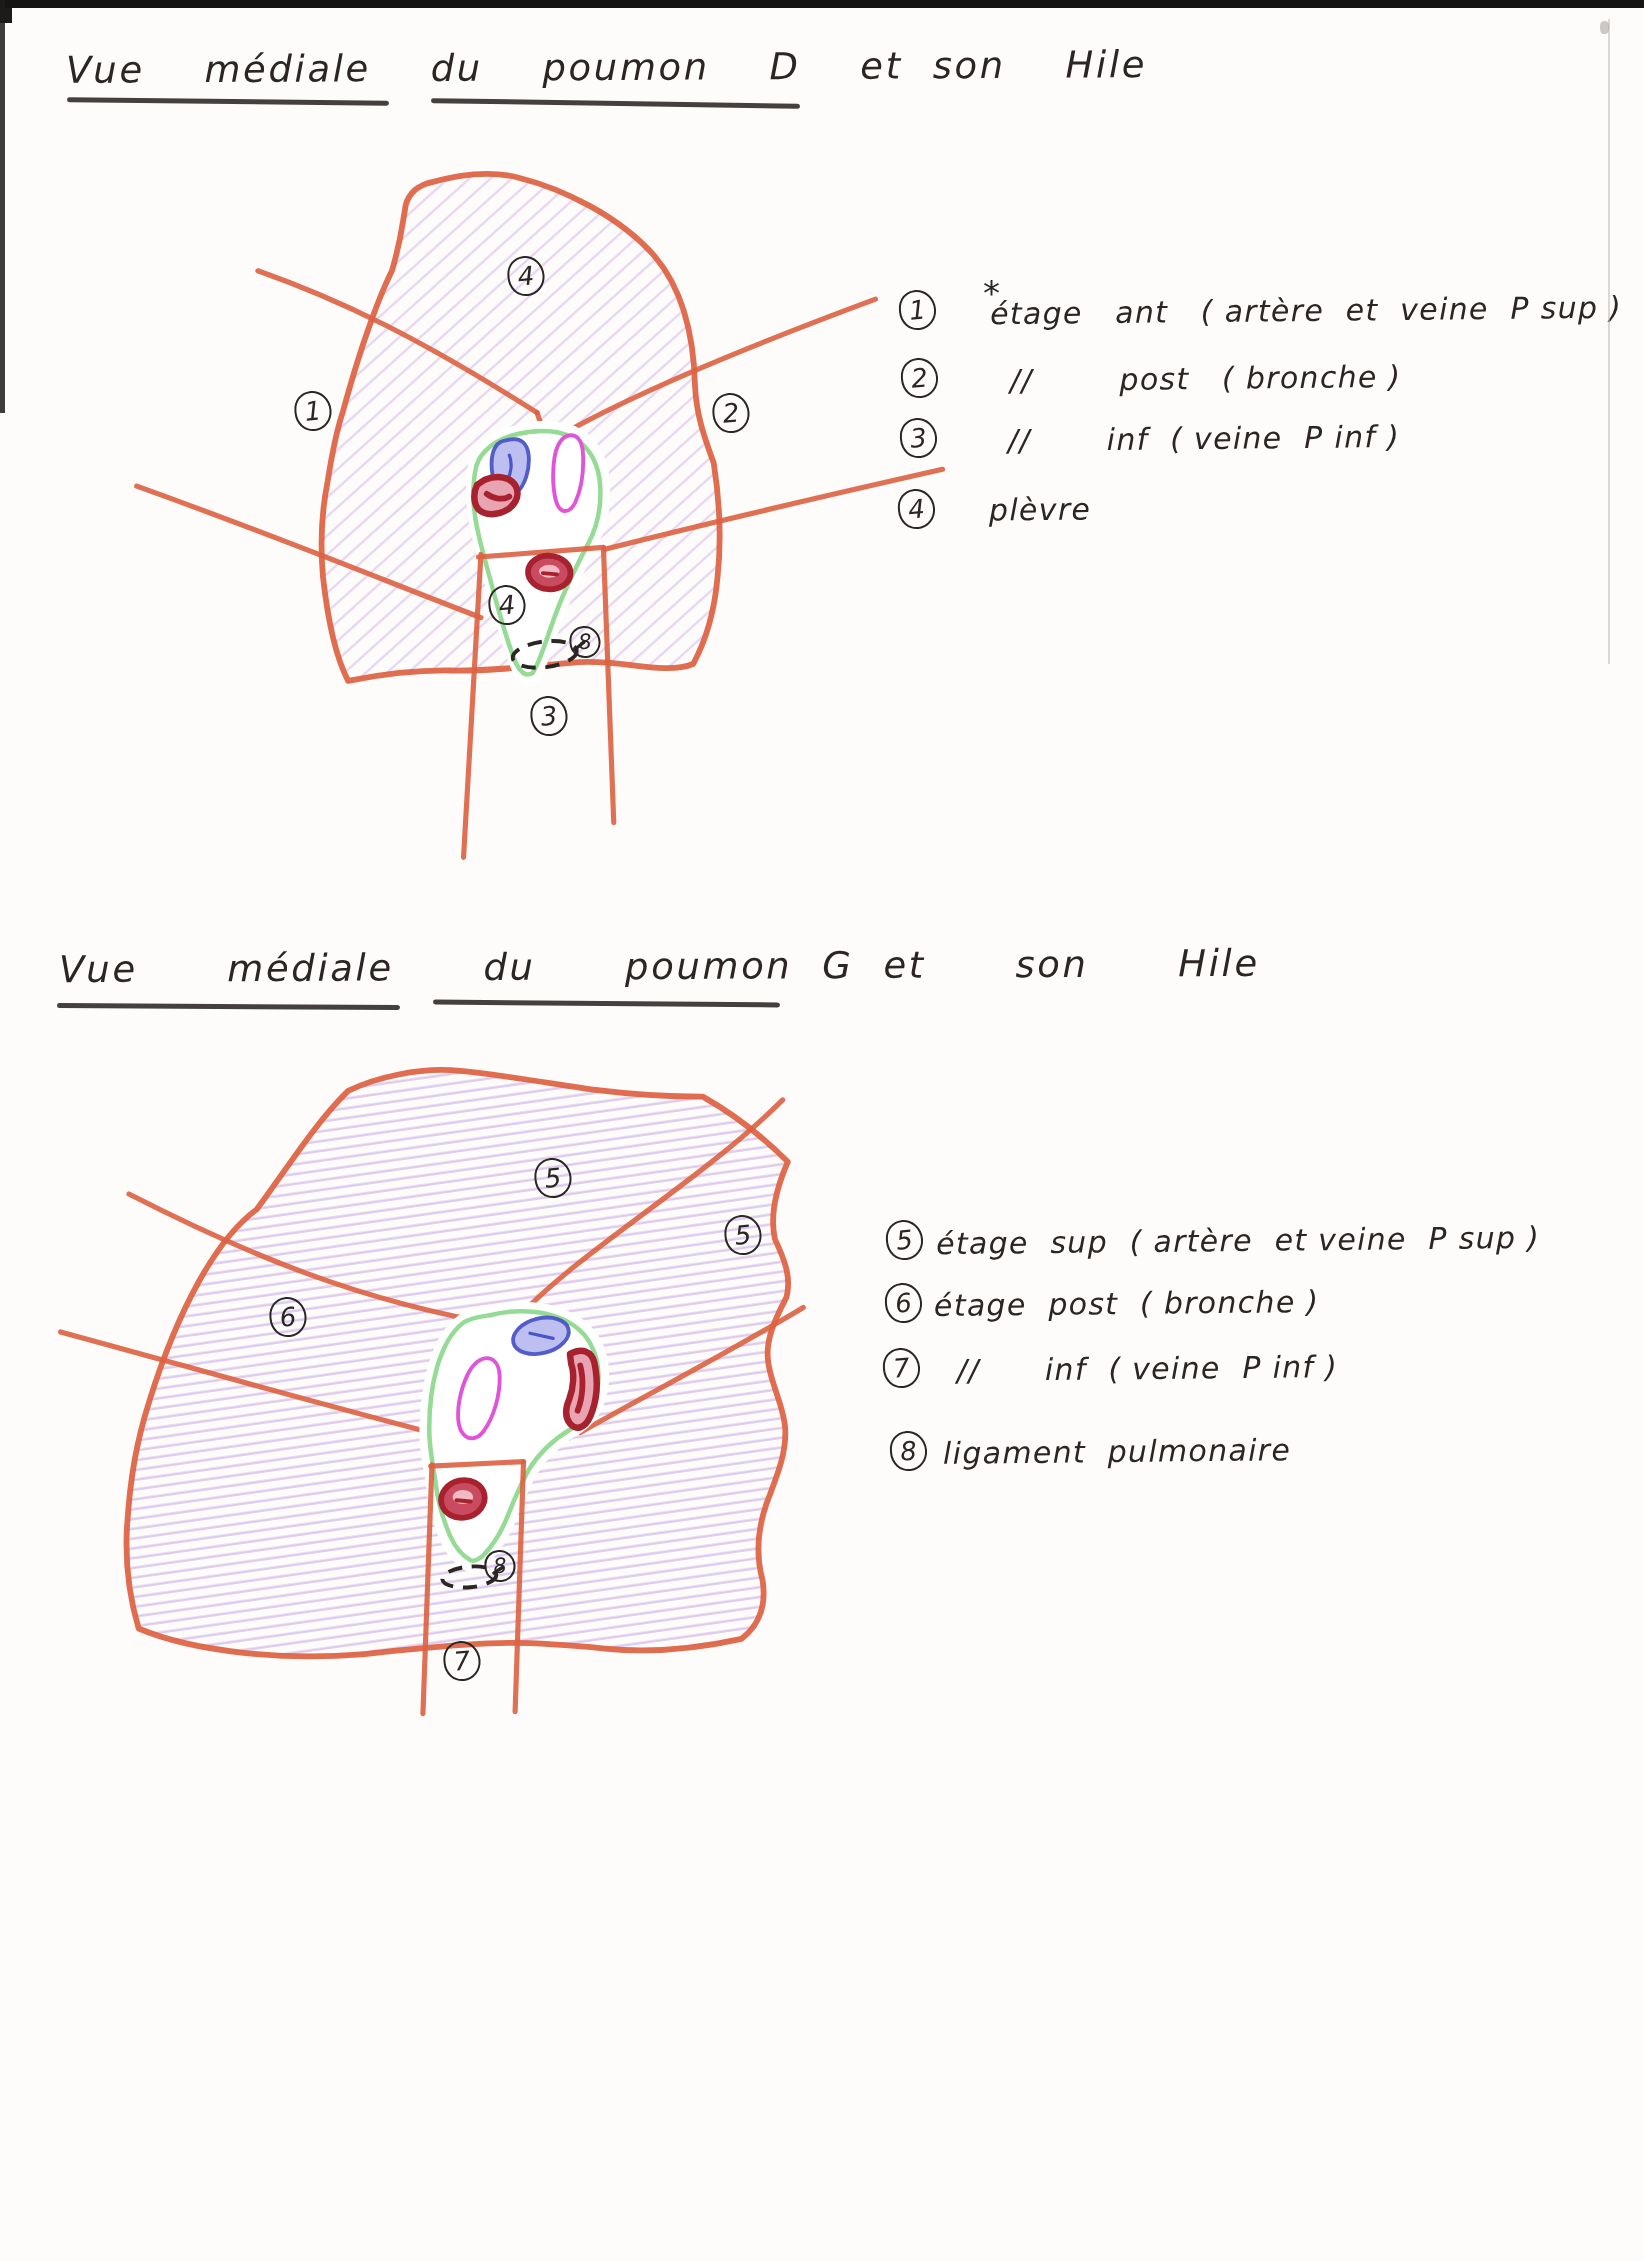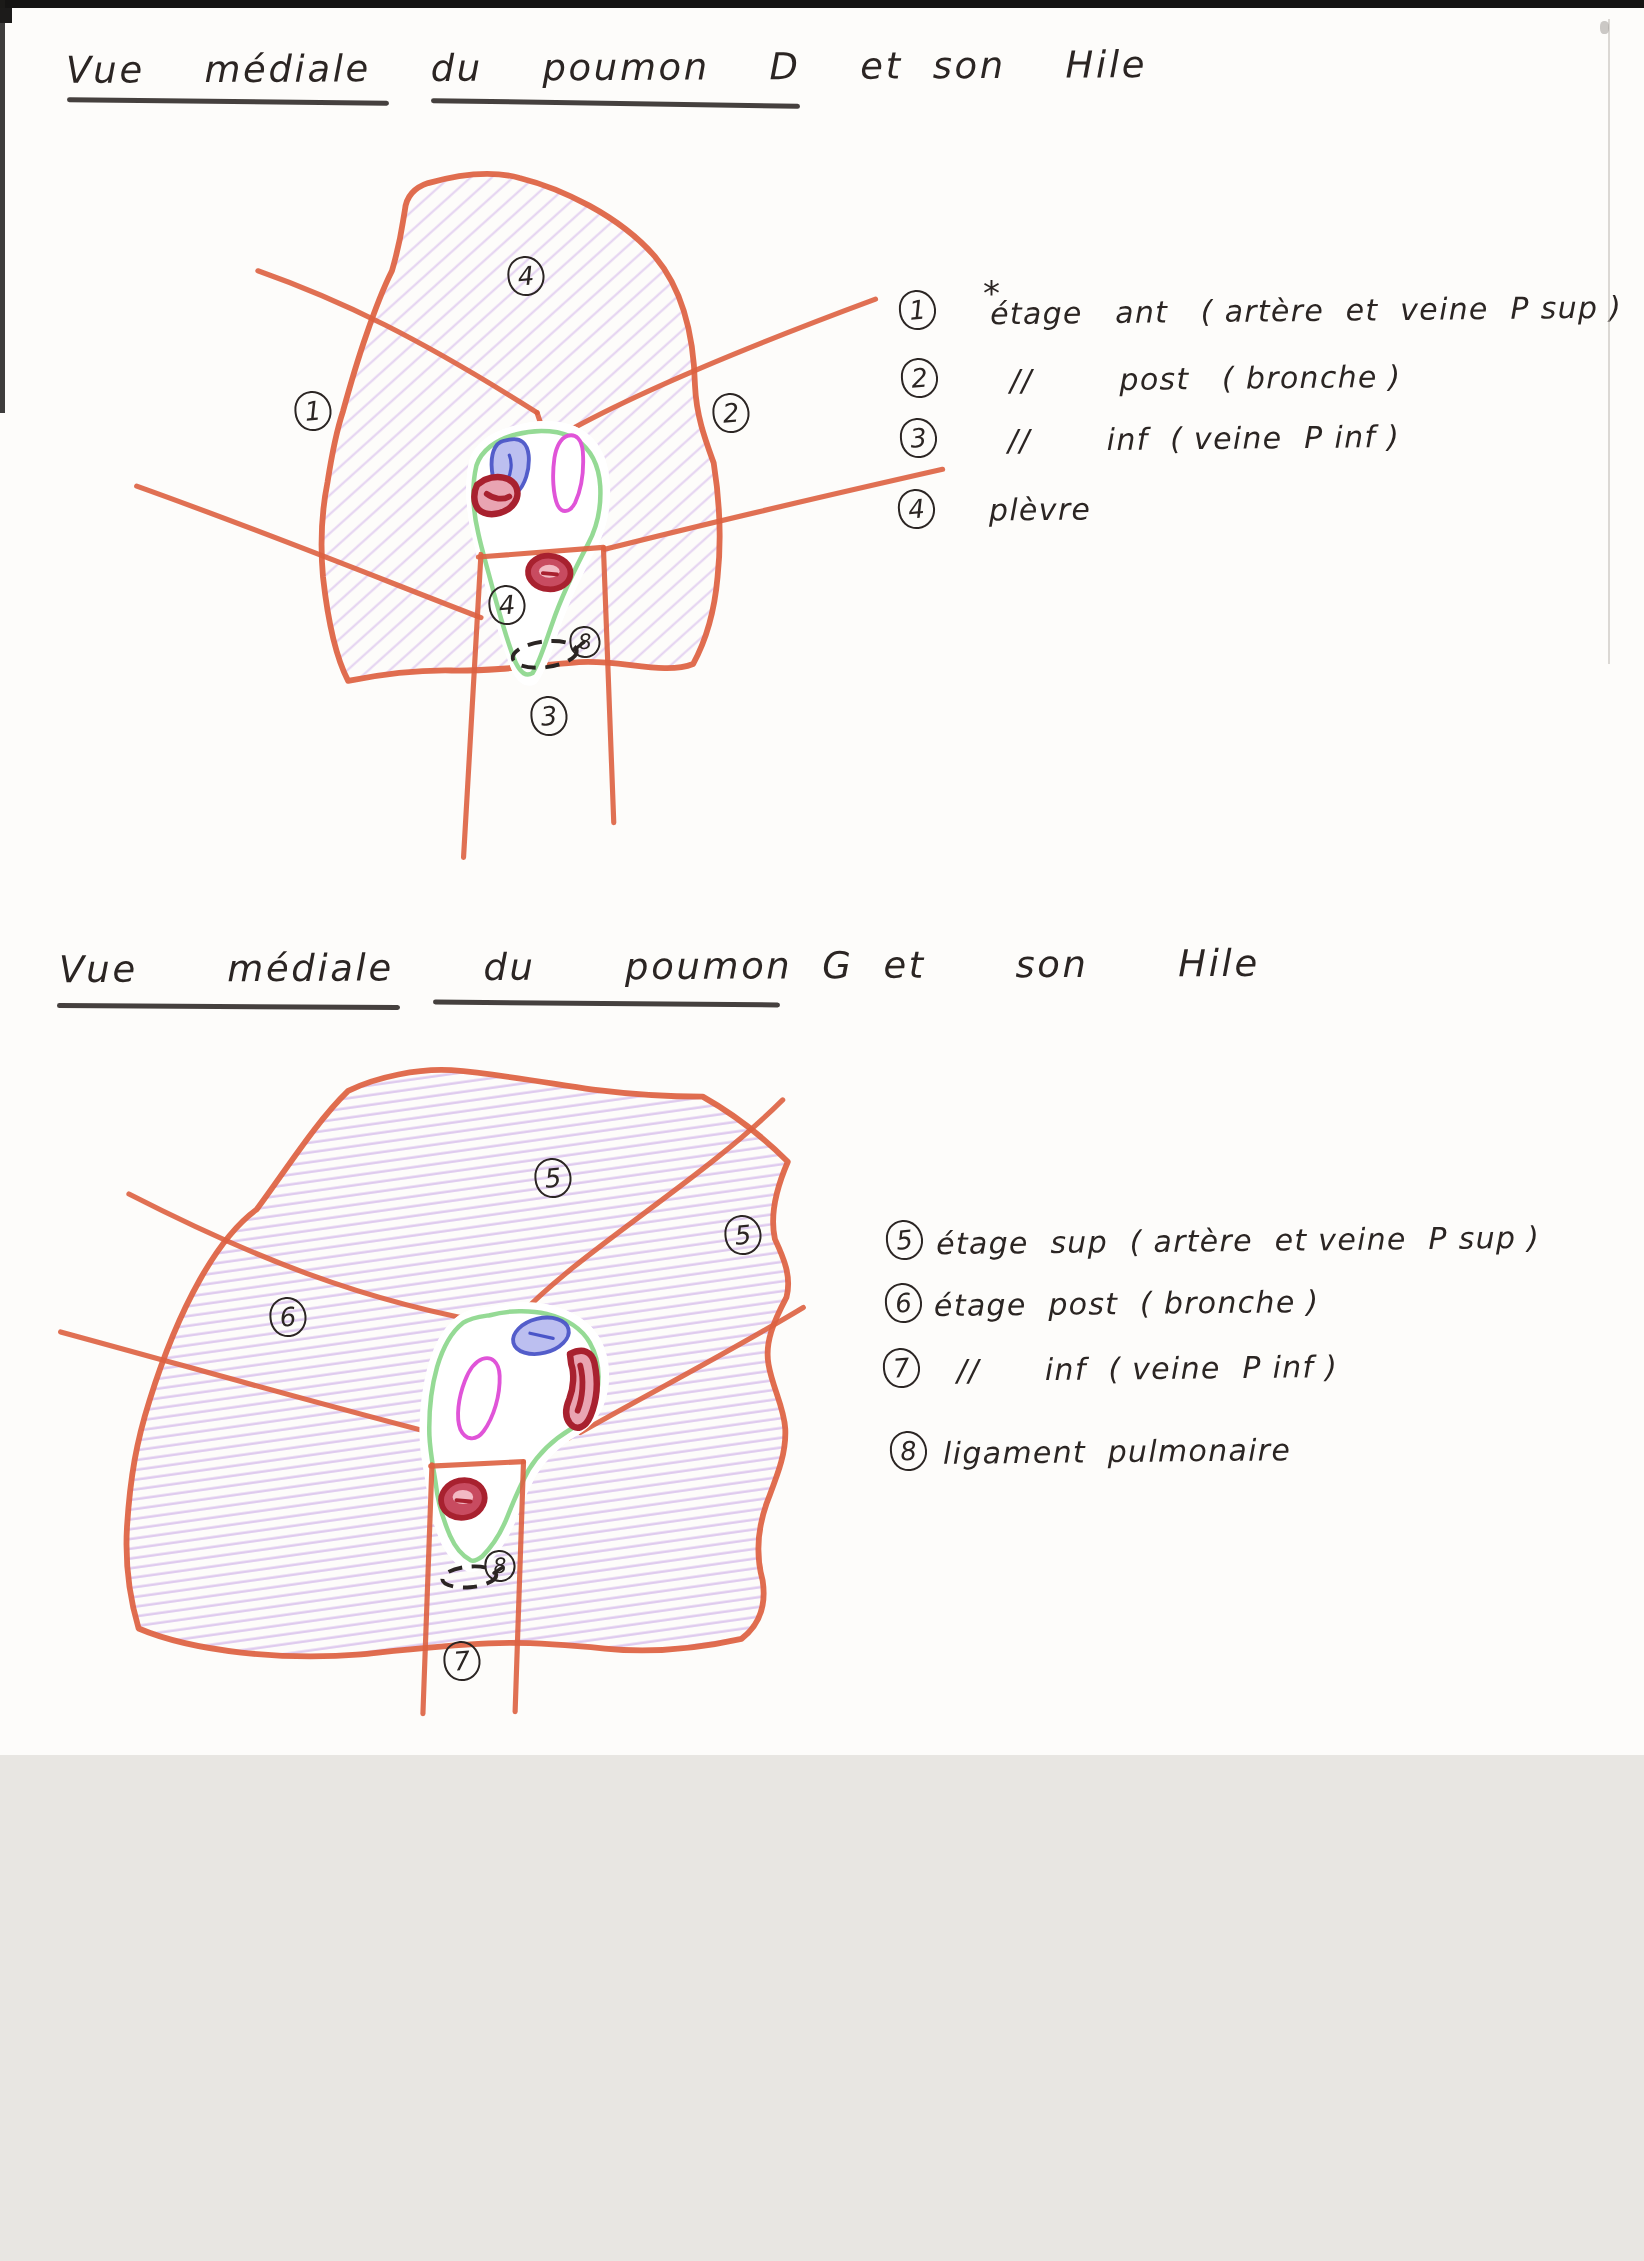--- a/index.html
+++ b/index.html
@@ -1,17 +1,17 @@
 <!DOCTYPE html>
 <html style="--c-ink: #2b2523; --c-orange: #dd6140; --c-orangehalo: #f3c0a8; --c-lavender: #cdaee8; --c-purple: #7b3fd0; --c-green: #8fd88f; --c-blue: #4a55c8; --c-bluefill: #b9bcf0; --c-darkred: #a8212f; --c-pink: #e9a4b2; --c-pinkfill: #f2bac4; --c-redfill: #c84b60; --c-magenta: #e054d8;font-size:10.3px"><head>
 <meta charset="utf-8">
 <style>
   html,body { margin:0; padding:0; background:#e8e6e2; }
   .page {
-    position:relative; width:1644px; height:1755px;
+    position:relative; width:1644px; height:2261px;
     background:#fdfcfa; overflow:hidden;
     font-family:"DejaVu Sans", sans-serif;
   }
   svg { position:absolute; left:0; top:0; }
 
   
   .o-halo   { fill:none; stroke:var(--c-orangehalo); stroke-width:16; stroke-linecap:round; stroke-linejoin:round; opacity:.45; }
   .o-line   { fill:none; stroke:var(--c-orange); stroke-width:9;  stroke-linecap:round; stroke-linejoin:round; opacity:.92; }
   .o-thin   { fill:none; stroke:var(--c-orange); stroke-width:8;  stroke-linecap:round; opacity:.9; }
   .purple   { fill:none; stroke:var(--c-purple); stroke-width:7;  stroke-linecap:round; stroke-linejoin:round; opacity:.9; }

